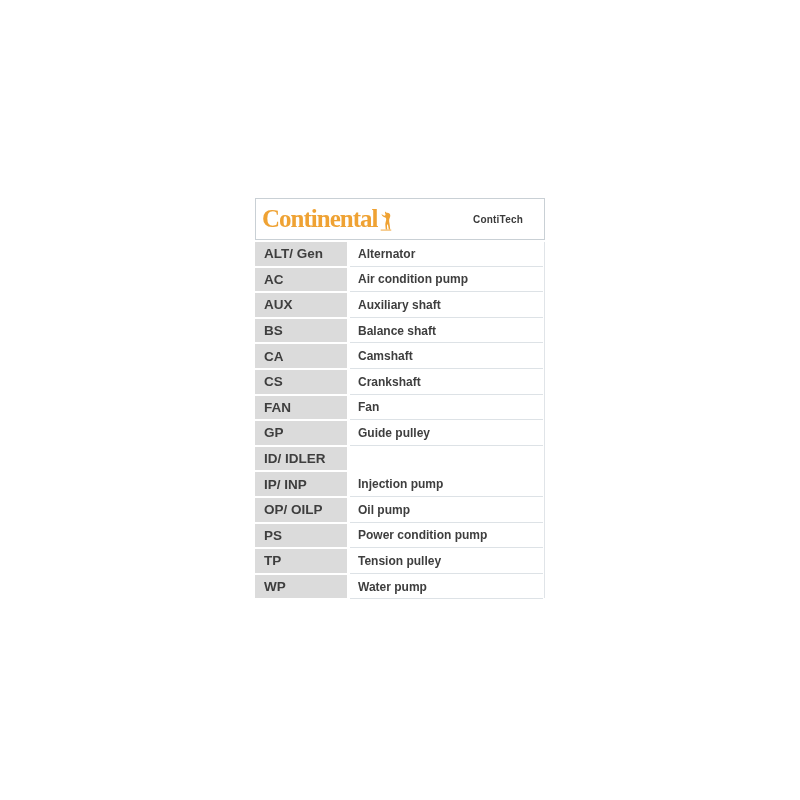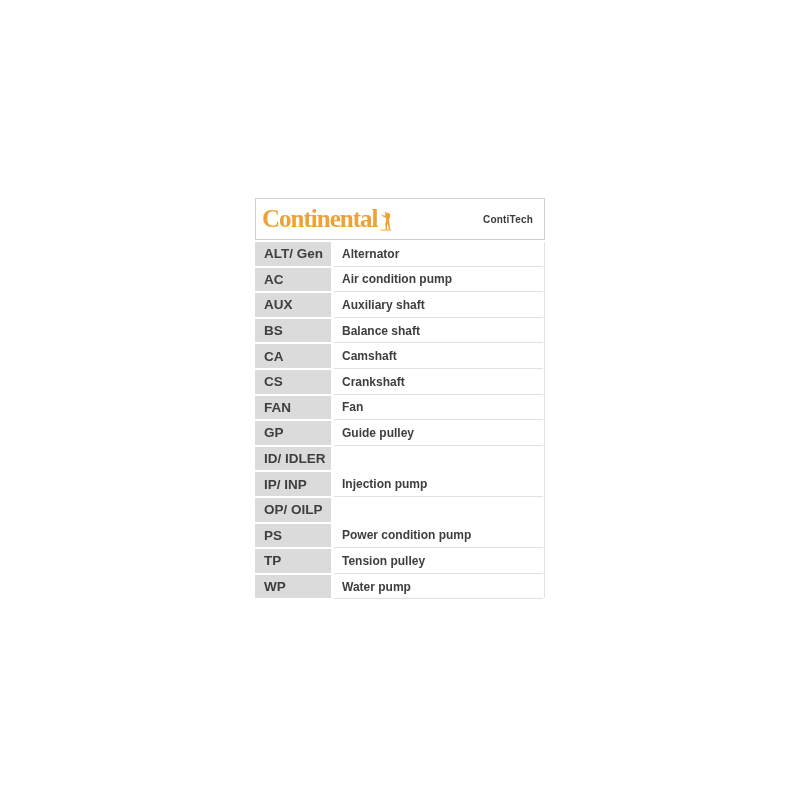--- a/index.html
+++ b/index.html
@@ -24,21 +24,21 @@
     width: 290px;
   }
   .header {
     box-sizing: border-box;
     height: 42px;
     border: 1px solid #c9d0d5;
     background: #ffffff;
     display: flex;
     align-items: center;
     justify-content: space-between;
-    padding: 0 11px 0 6px;
+    padding: 0 21px 0 6px;
   }
   .logo {
     display: flex;
     align-items: flex-end;
   }
   .brand {
     font-family: "Liberation Serif", serif;
     font-weight: bold;
     font-size: 25px;
     line-height: 26px;
@@ -63,21 +63,21 @@
     margin-top: 2px;
     border-right: 1px solid #e0e4e8;
   }
   .row {
     display: flex;
     height: 23.6px;
     margin-bottom: 2px;
   }
   .abbr {
     box-sizing: border-box;
-    width: 76px;
+    width: 92px;
     margin-right: 2px;
     background: #dbdbdb;
     color: #3e3e3e;
     font-weight: bold;
     font-size: 13.5px;
     display: flex;
     align-items: center;
     padding-left: 9px;
     white-space: nowrap;
   }
@@ -158,20 +158,21 @@
     <div class="abbr">ID/ IDLER</div>
   </div>
 
   <div class="row">
     <div class="abbr">IP/ INP</div>
     <div class="desc">Injection pump</div>
   </div>
 
   <div class="row">
     <div class="abbr">OP/ OILP</div>
+    <div class="desc">Oil pump</div>
   </div>
 
   <div class="row">
     <div class="abbr">PS</div>
     <div class="desc">Power condition pump</div>
   </div>
 
   <div class="row">
     <div class="abbr">TP</div>
     <div class="desc">Tension pulley</div>

